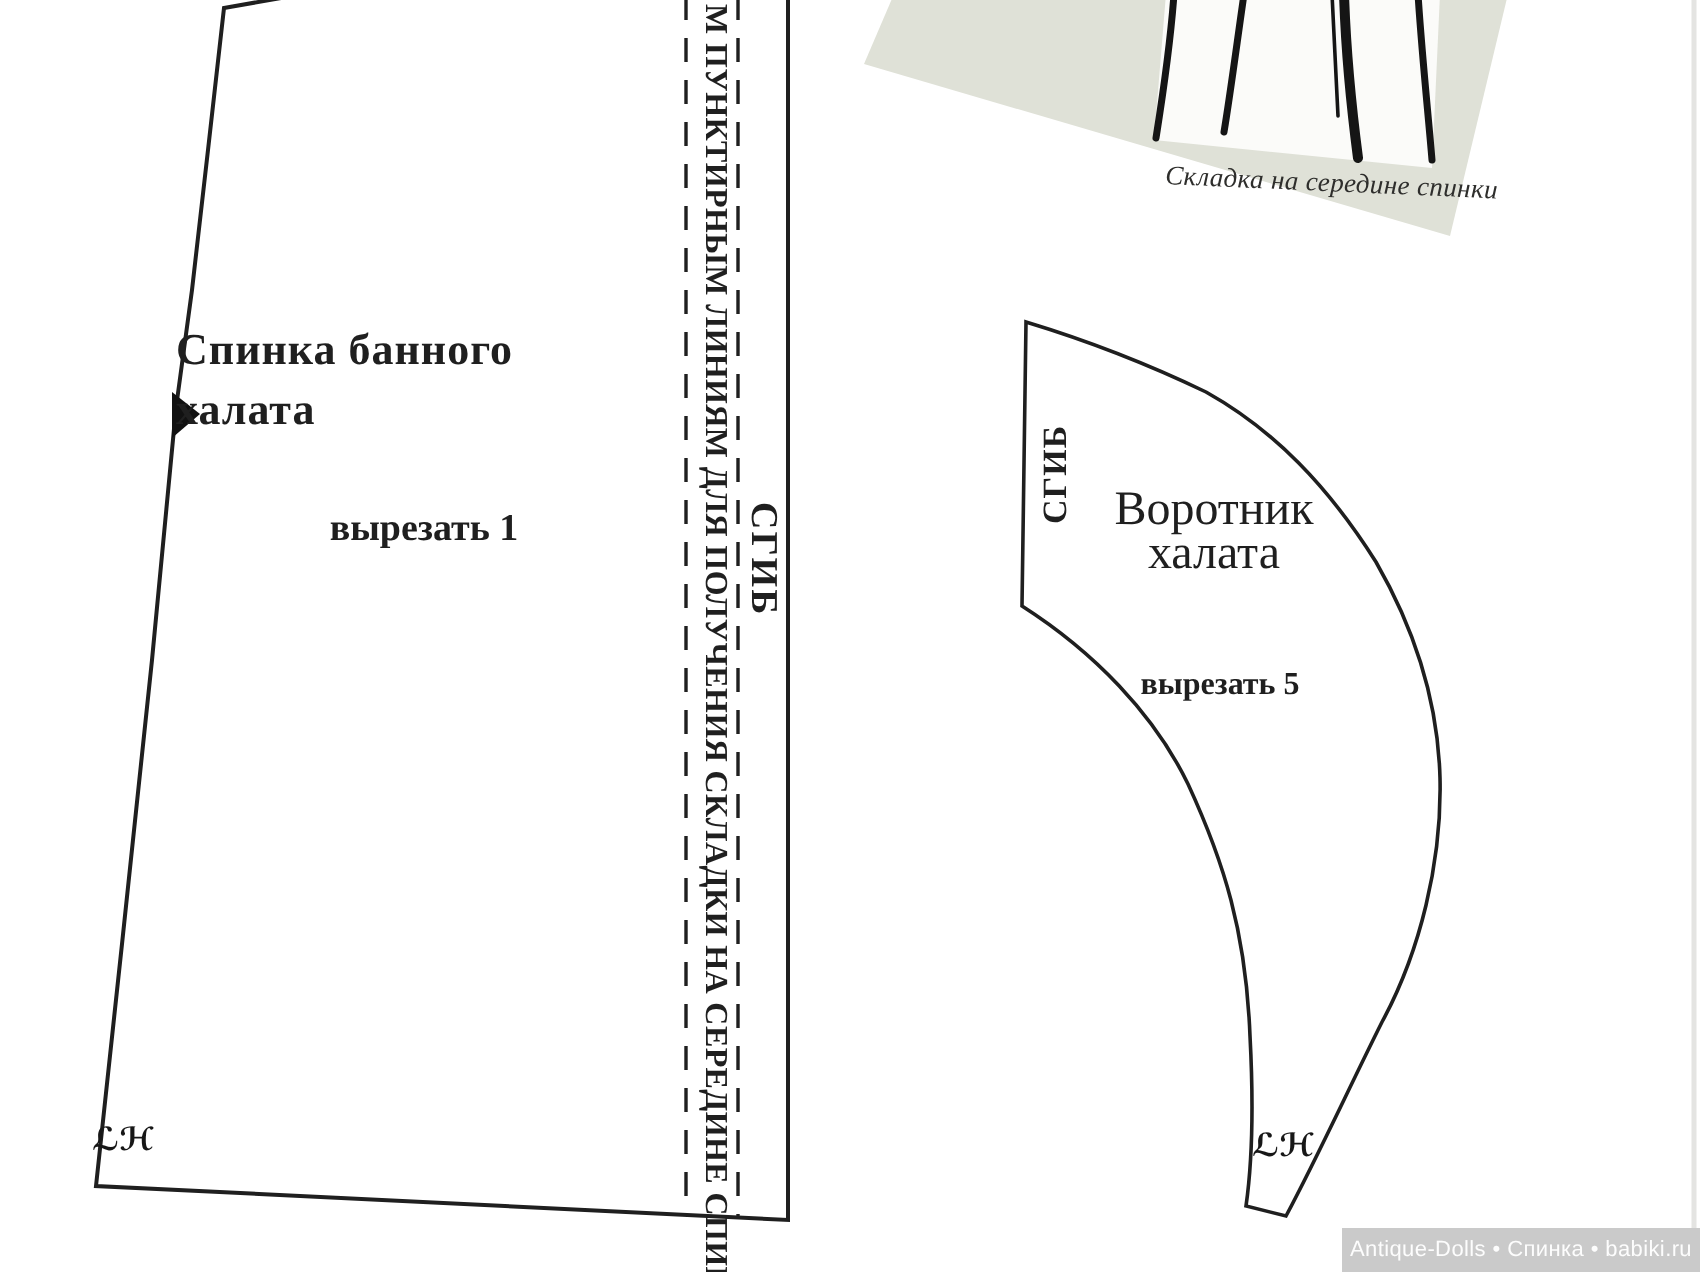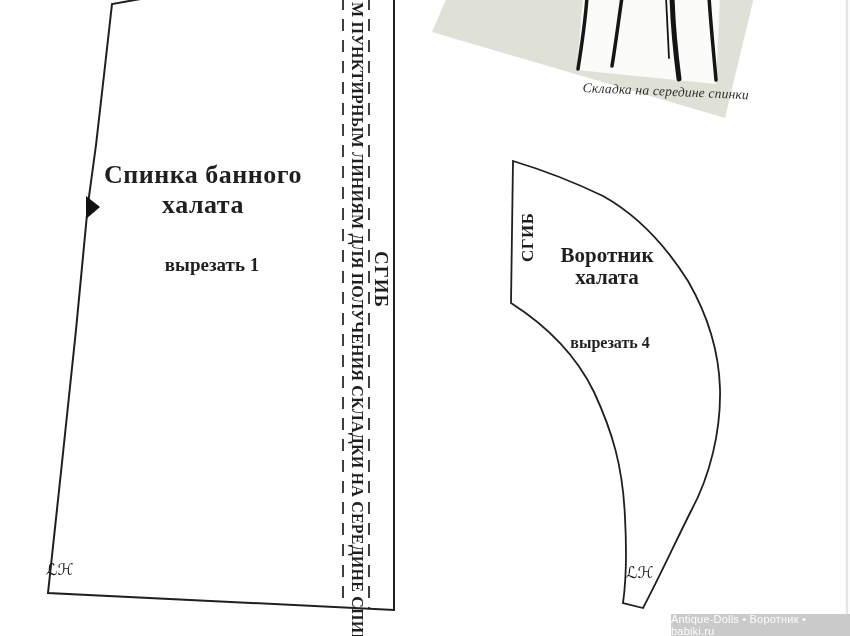--- a/index.html
+++ b/index.html
@@ -5,36 +5,36 @@
   html,body{margin:0;padding:0;background:#fff;}
   .canvas{
     position:relative;width:850px;height:636px;overflow:hidden;
     background:#ffffff;
     font-family:"Liberation Serif","DejaVu Serif",serif;
     color:#1f1f1f;
   }
   svg.shapes{position:absolute;left:0;top:0;}
   .txt{position:absolute;white-space:nowrap;}
   .piece-title{
-    font-weight:bold;text-align:center;line-height:30px;font-size:26px;
+    font-weight:bold;text-align:left;line-height:30px;font-size:22px;
     letter-spacing:.5px;
   }
   .collar-title{
-    font-weight:bold;text-align:center;line-height:22px;font-size:21px;
+    font-weight:normal;text-align:center;line-height:22px;font-size:24px;
   }
   .cut-label{font-weight:bold;text-align:center;font-size:19px;}
   .cut-label.small{font-size:16px;}
   .rot-cw{transform:rotate(90deg);transform-origin:0 0;}
   .rot-ccw{transform:rotate(-90deg);transform-origin:0 0;}
   .fold-label{font-weight:bold;font-size:19px;letter-spacing:1px;}
   .fold-label.small{font-size:17px;letter-spacing:.5px;}
   .instruction{font-weight:bold;font-size:16px;letter-spacing:.2px;}
   .initials{
     font-family:"DejaVu Sans","DejaVu Serif",serif;
-    font-style:italic;font-size:16px;font-weight:normal;color:#171717;
+    font-style:italic;font-size:16px;font-weight:bold;color:#171717;
   }
   .photo-caption{
     font-style:italic;font-size:13.5px;color:#2e2e2c;
     transform:rotate(2.5deg);transform-origin:0 0;letter-spacing:.2px;
   }
   .watermark{
     position:absolute;left:671px;top:614px;width:179px;height:22px;
     background:rgba(198,198,198,.92);
     display:flex;align-items:center;justify-content:center;
     font-family:"Liberation Sans","DejaVu Sans",sans-serif;
@@ -90,25 +90,25 @@
   <div class="txt instruction rot-cw" style="left:366px;top:2px;">М ПУНКТИРНЫМ ЛИНИЯМ ДЛЯ ПОЛУЧЕНИЯ СКЛАДКИ НА СЕРЕДИНЕ СПИНКИ</div>
 
   <div class="txt fold-label rot-cw" style="left:392px;top:251px;">СГИБ</div>
 
   <div class="txt initials" style="left:46px;top:560px;">ℒℋ</div>
 
   <div class="txt collar-title" style="left:545px;top:244px;width:124px;">
     <div>Воротник</div>
     <div>халата</div>
   </div>
-  <div class="txt cut-label small" style="left:545px;top:334px;width:130px;">вырезать 4</div>
+  <div class="txt cut-label small" style="left:545px;top:334px;width:130px;">вырезать 5</div>
 
   <div class="txt fold-label small rot-ccw" style="left:518px;top:262px;">СГИБ</div>
 
   <div class="txt initials" style="left:626px;top:563px;">ℒℋ</div>
 
   <div class="txt photo-caption" style="left:583px;top:80px;">Складка на середине спинки</div>
 
   <div class="watermark">
-    <span>Antique-Dolls • Воротник • babiki.ru</span>
+    <span>Antique-Dolls • Спинка • babiki.ru</span>
   </div>
 
 </div>
 
 </body></html>

